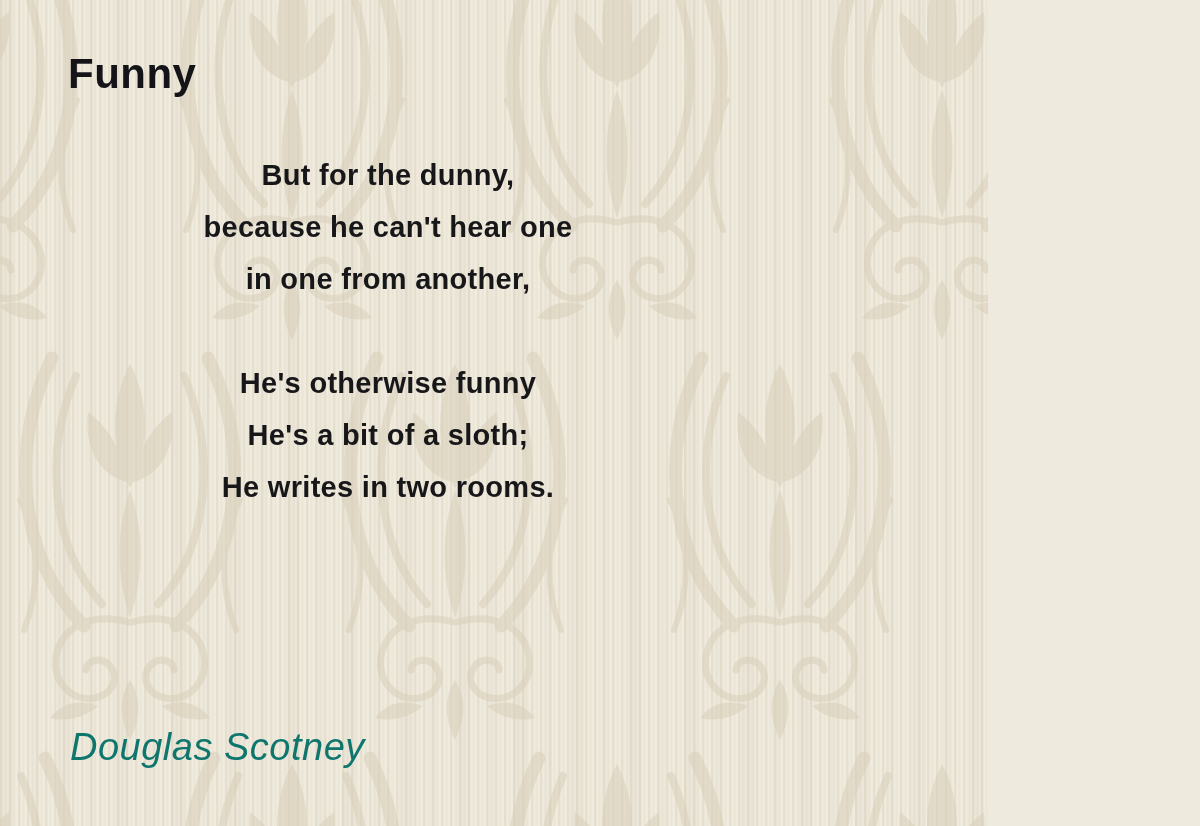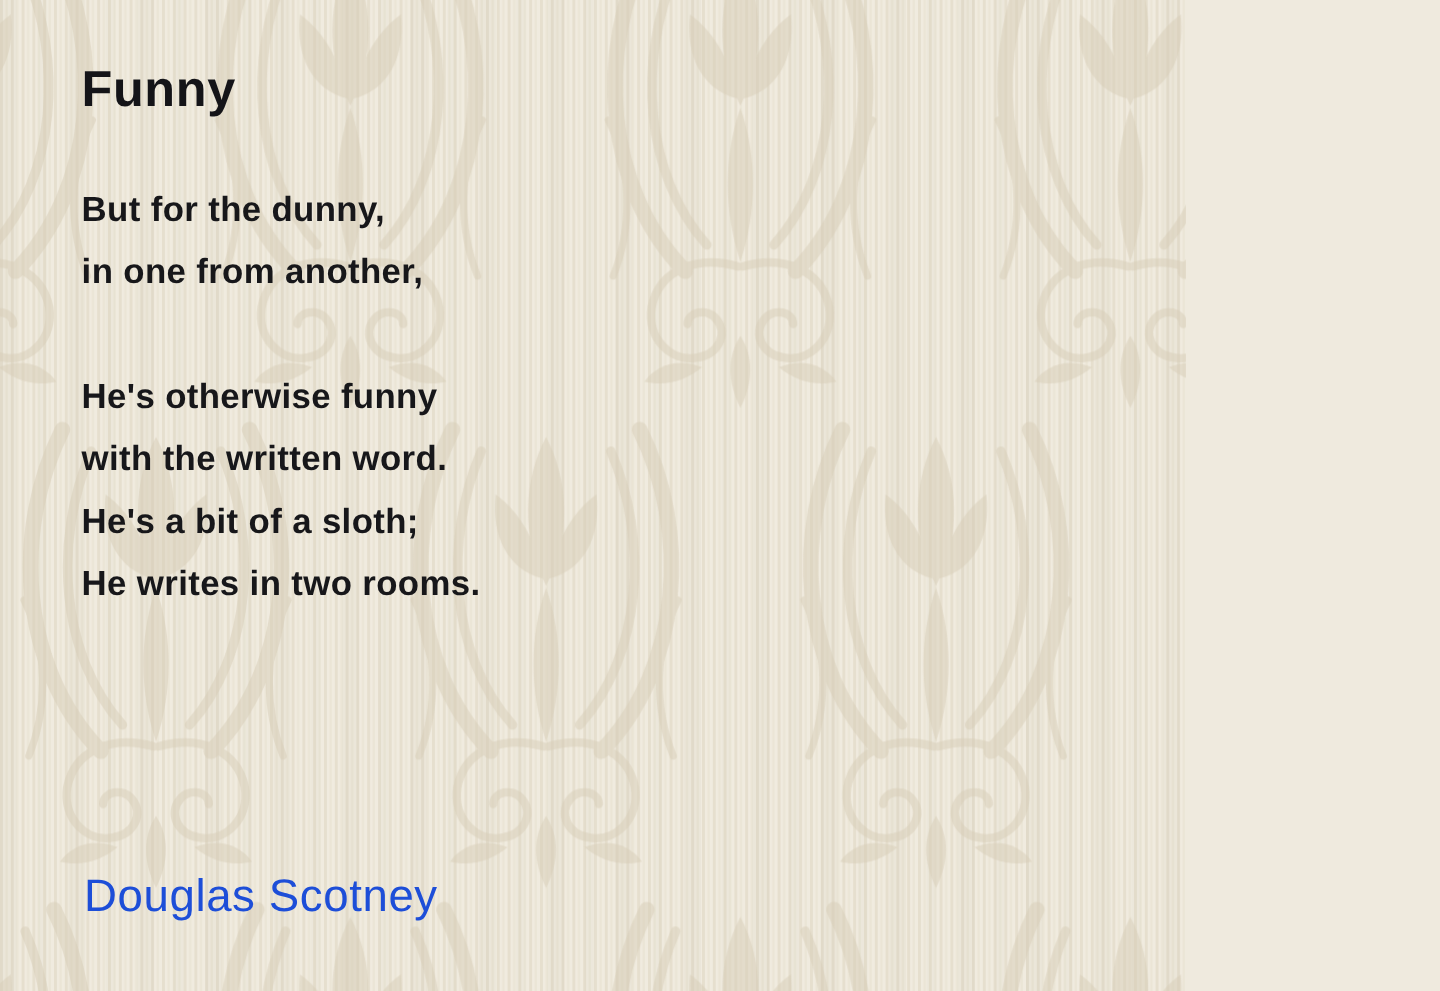--- a/index.html
+++ b/index.html
@@ -19,30 +19,30 @@
     color: #17171A;
   }
   .poem-title {
     position: absolute; left: 0; top: 50px; margin: 0;
     font-size: 42px; font-weight: bold; line-height: 48px;
     letter-spacing: 0.5px; color: #141418;
   }
   .poem-body {
     position: absolute; left: 0; top: 149px; width: 640px;
   }
-  .stanza { margin: 0 0 52px 0; }
+  .stanza { margin: 0 0 52px 0; text-align: center; }
   .poem-line {
     display: block;
     font-size: 29px; font-weight: bold; line-height: 52px;
     letter-spacing: 0.3px; color: #17171A; white-space: nowrap;
   }
   .poem-author {
     position: absolute; left: 2px; top: 724px; margin: 0;
-    font-size: 38px; font-weight: normal; 
-    line-height: 46px; color: #1d4ed8; letter-spacing: 0.5px;
+    font-size: 38px; font-weight: normal; font-style: italic;
+    line-height: 46px; color: #0f766e; letter-spacing: 0.5px;
   }
 </style>
 </head>
 <body>
 
 <div class="stage">
 
   <svg class="wallpaper" width="1200" height="826" viewBox="0 0 1200 826" xmlns="http://www.w3.org/2000/svg" aria-hidden="true">
     <defs>
       <pattern id="pinstripes" width="9" height="10" patternUnits="userSpaceOnUse">
@@ -100,25 +100,25 @@
       <use href="#damask-motif" x="1117" y="750"></use>
     </g>
   </svg>
 
   <div class="content">
     <h1 class="poem-title">Funny</h1>
 
     <div class="poem-body">
       <div class="stanza">
         <span class="poem-line">But for the dunny,</span>
+        <span class="poem-line">because he can't hear one</span>
         <span class="poem-line">in one from another,</span>
       </div>
       <div class="stanza">
         <span class="poem-line">He's otherwise funny</span>
-        <span class="poem-line">with the written word.</span>
         <span class="poem-line">He's a bit of a sloth;</span>
         <span class="poem-line">He writes in two rooms.</span>
       </div>
     </div>
 
     <p class="poem-author">Douglas Scotney</p>
   </div>
 
 </div>
 

